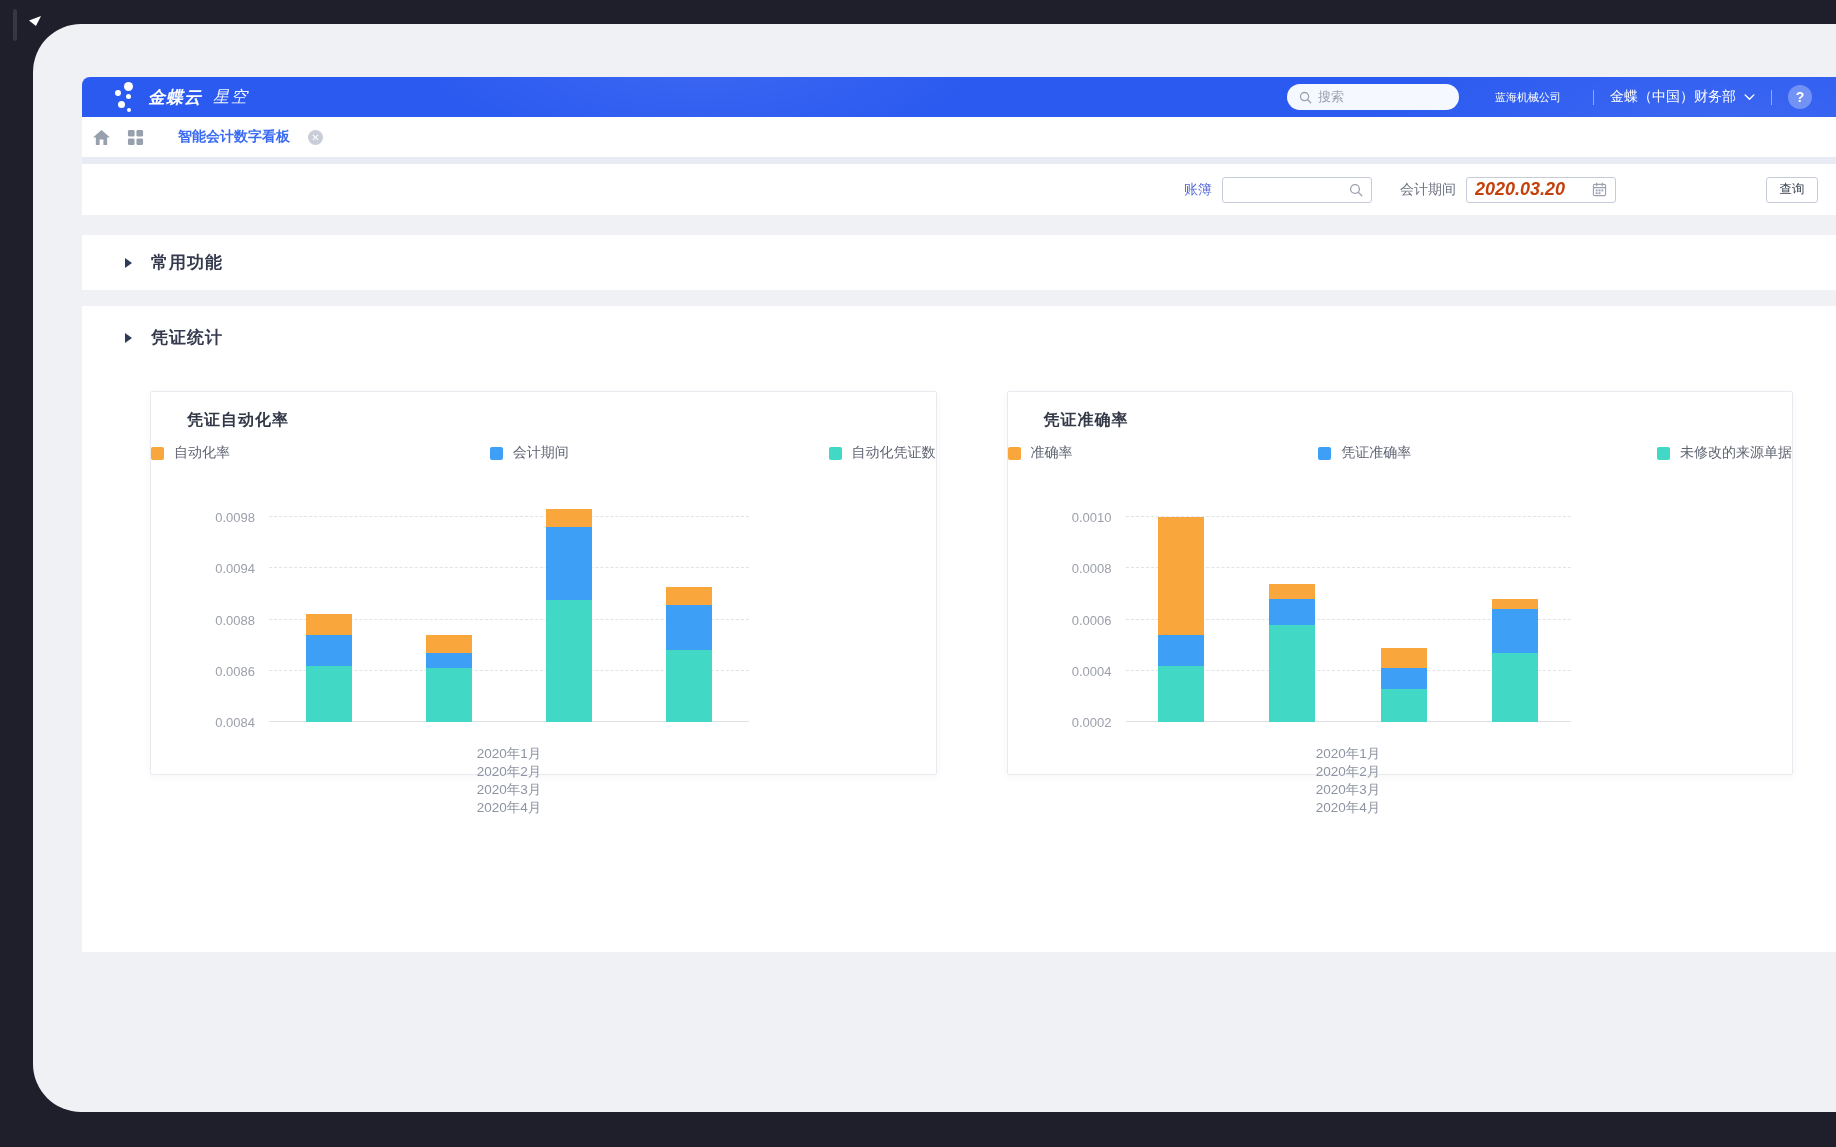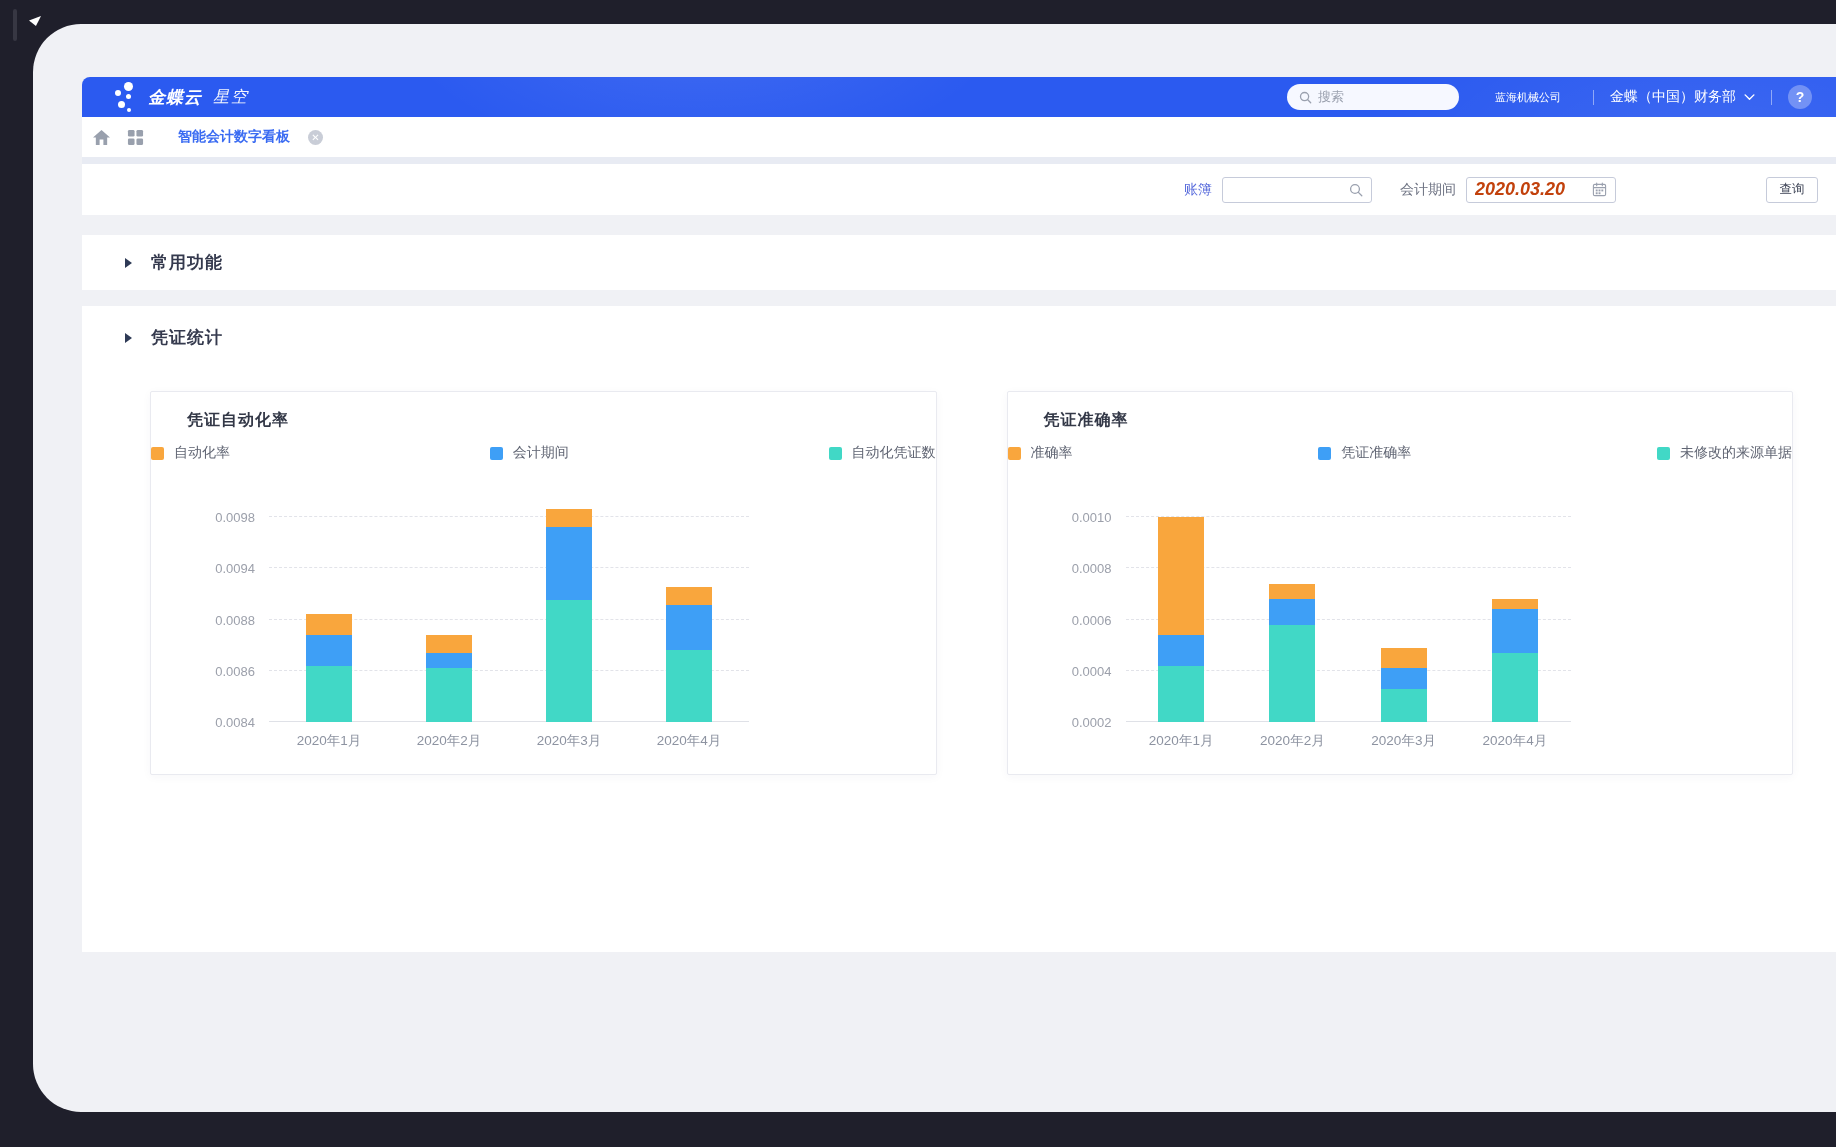--- a/index.html
+++ b/index.html
@@ -87,21 +87,21 @@
   .legend-label{font-size:14px;color:#606573;}
   .plot-area{position:absolute;left:118px;top:98px;height:232px;}
   .c0 .plot-area{width:480px;} .c1 .plot-area{width:445px;}
   .gridline{position:absolute;left:0;right:0;border-top:1px dashed #E2E3E9;}
   .axisline{position:absolute;left:0;right:0;border-top:1px solid #DFE1E7;}
   .ytick{position:absolute;right:calc(100% + 14px);width:70px;text-align:right;font-size:13px;color:#9CA0AB;}
   .bars-row{position:absolute;inset:0;display:flex;align-items:flex-end;}
   .bar-slot{flex:1;display:flex;justify-content:center;align-items:flex-end;height:100%;}
   .bar{width:46px;display:flex;flex-direction:column-reverse;}
   .seg{width:100%;}
-  .x-row{position:absolute;left:118px;top:340px;display:flex;}
+  .x-row{position:absolute;left:118px;top:353px;display:flex;flex-direction:column;}
   .c0 .x-row{width:480px;} .c1 .x-row{width:445px;}
   .xtick{flex:1;text-align:center;font-size:13.5px;color:#8D93A1;}
 </style>
 </head>
 <body>
 
 <div class="edge-sliver"></div>
 <div class="cursor-arrow"></div>
 
 <div class="app-window">

